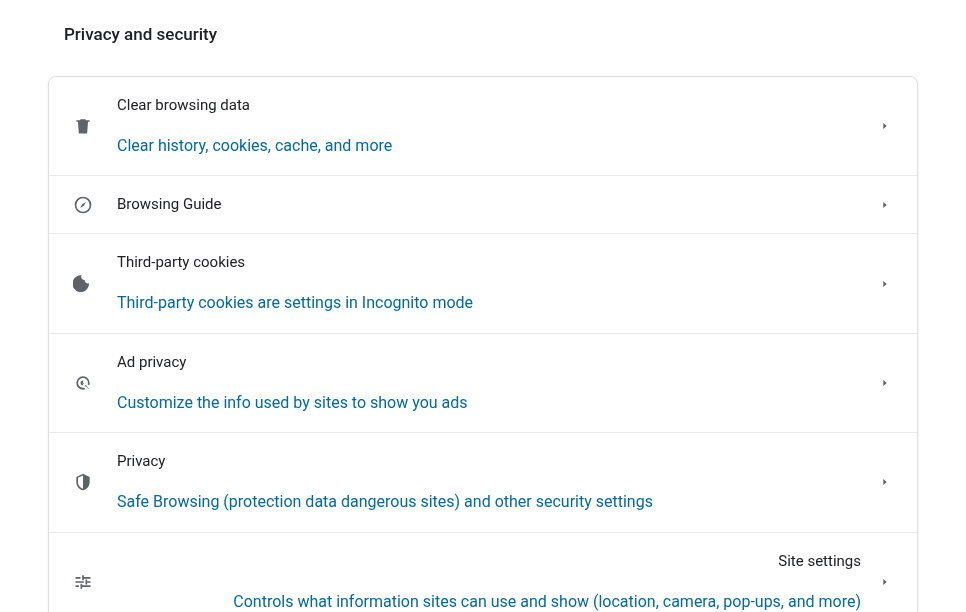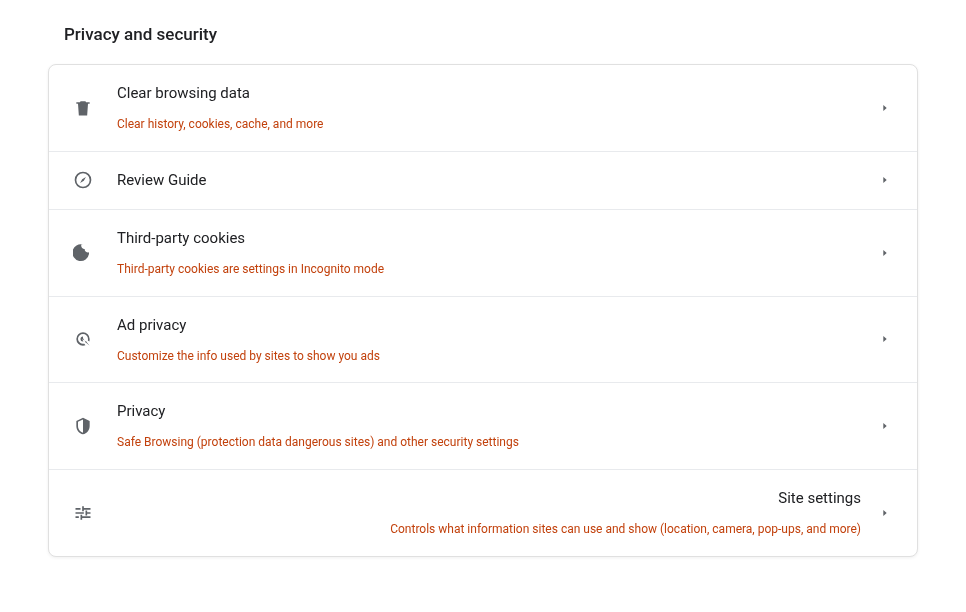--- a/index.html
+++ b/index.html
@@ -13,21 +13,21 @@
       color: #202124;
       padding: 24px 48px;
     }
     .container {
       max-width: 880px;
     }
     .section-title {
       font-size: 17px;
       font-weight: 500;
       color: #202124;
-      margin-bottom: 20px;
+      margin-bottom: 32px;
       margin-left: 16px;
     }
     .card {
       background: #fff;
       border: 1px solid #e0e0e0;
       border-radius: 8px;
       box-shadow: 0 1px 3px rgba(60,64,67,0.08);
       overflow: hidden;
     }
     .row {
@@ -59,24 +59,24 @@
     .row-text {
       flex: 1;
       min-width: 0;
     }
     .row-title {
       font-size: 15px;
       color: #202124;
       line-height: 1.4;
     }
     .row-sub {
-      font-size: 12px;
-      color: #c2410c;
+      font-size: 16px;
+      color: #0369a1;
       line-height: 1.4;
-      margin-top: 12px;
+      margin-top: 19px;
     }
     .row-arrow {
       width: 16px;
       height: 16px;
       flex-shrink: 0;
       color: #5f6368;
       margin-left: 16px;
       display: flex;
       align-items: center;
       justify-content: center;
@@ -112,21 +112,21 @@
       </span>
     </div>
 
     <div class="row">
       <span class="row-icon">
         <svg viewBox="0 0 24 24">
             <path d="M12 2a10 10 0 100 20 10 10 0 000-20zm0 18a8 8 0 110-16 8 8 0 010 16zm3.5-11.5L13 13l-4.5 2.5L11 11l4.5-2.5z"></path>
           </svg>
       </span>
       <div class="row-text">
-        <div class="row-title">Review Guide</div>
+        <div class="row-title">Browsing Guide</div>
       </div>
       <span class="row-arrow">
         <svg viewBox="0 0 24 24">
             <path d="M8 5l8 7-8 7z"></path>
           </svg>
       </span>
     </div>
 
     <div class="row">
       <span class="row-icon">

